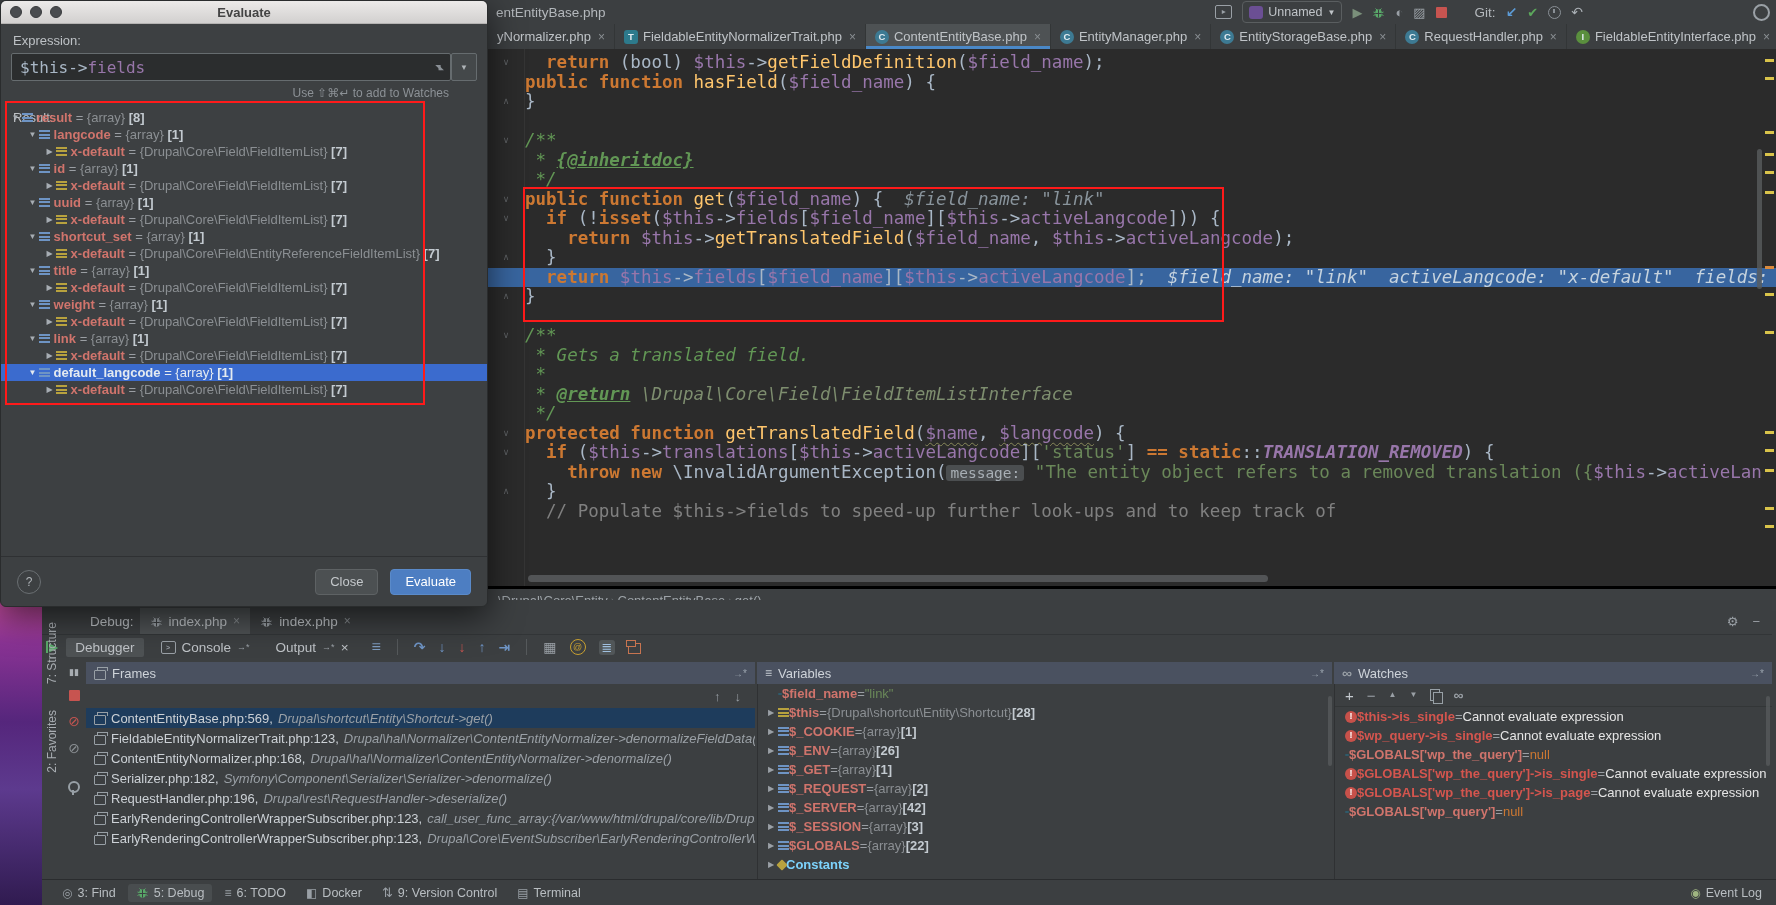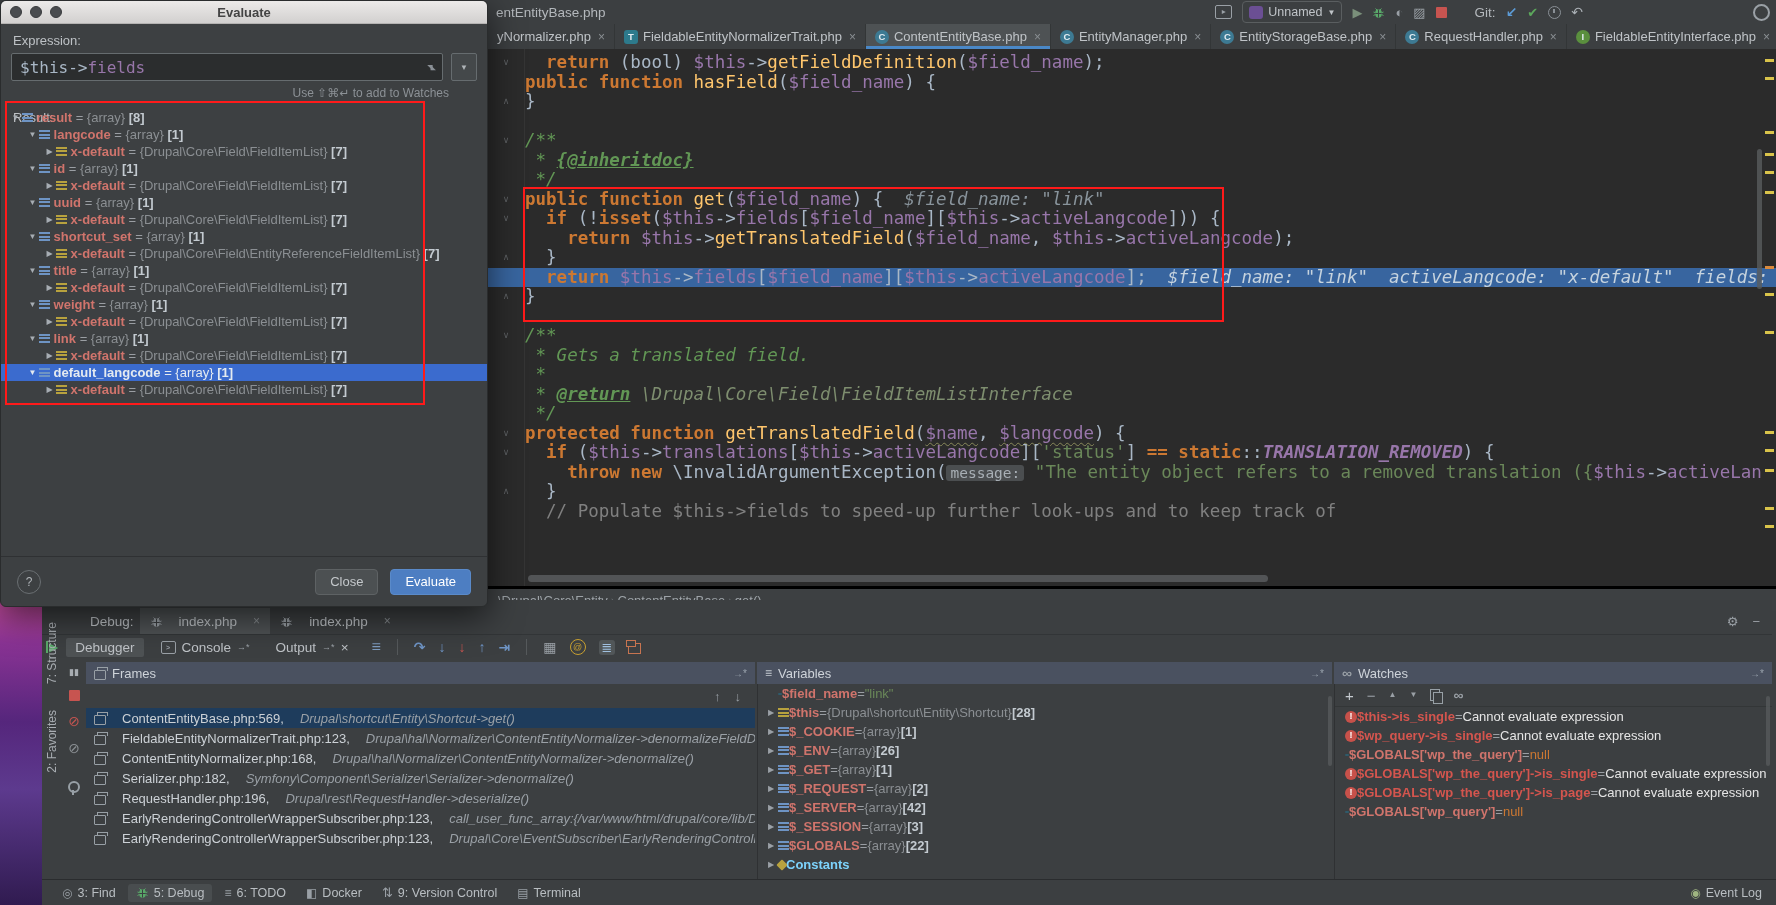--- a/index.html
+++ b/index.html
@@ -61,21 +61,21 @@
 
   
   #dlg{position:absolute;left:0;top:0;width:488px;height:607px;background:#3d4042;border-radius:6px;
     box-shadow:0 10px 34px rgba(0,0,0,.6);z-index:40;border:1px solid #2a2c2d;box-sizing:border-box;overflow:hidden}
   #dlg-titlebar{height:22px;background:linear-gradient(#eceae9,#d2d0cf);border-bottom:1px solid #b5b3b2;
     display:flex;align-items:center;position:relative}
   #dlg-title{position:absolute;left:0;right:0;text-align:center;font-size:13px;color:#444;font-weight:bold}
   .tl{width:12px;height:12px;border-radius:50%;background:#4a4c4f;border:1px solid #3a3c3e;margin-left:8px;box-sizing:border-box}
   .tl:first-child{margin-left:9px}
   #expr-label{margin:9px 0 5px 12px;font-size:13px;color:#bdc1c5}
-  #expr-row{display:flex;align-items:center;margin:0 10px;gap:8px}
+  #expr-row{display:flex;align-items:center;margin:0 10px;gap:0}
   #expr-field{flex:1;height:26px;background:#2b2d2e;border:1px solid #666c6f;border-radius:2px;
     display:flex;align-items:center;padding:0 8px;font-size:16px}
   #expr-text{white-space:pre}
   .ic-expand{margin-left:auto;color:#8a9096;font-size:9px;letter-spacing:-2px}
   #expr-drop{width:24px;height:26px;background:#3f4refa}
   #expr-drop{width:24px;height:26px;background:#44484a;border:1px solid #666c6f;border-radius:2px;
     display:flex;align-items:center;justify-content:center;color:#aeb3b7;font-size:8px}
   #dlg-hint{text-align:right;margin:5px 38px 0 0;font-size:12px;color:#8c9196}
   #result-label{margin:10px 0 4px 12px;font-size:13px;color:#bdc1c5}
   #dlg-tree{position:absolute;left:0;top:108px;right:0}
@@ -93,38 +93,38 @@
   #dlg-btns{margin-left:auto;display:flex;gap:12px}
   .btn{height:24px;padding:0 14px;border-radius:4px;font-size:13px;display:flex;align-items:center}
   .btn.plain{background:#4c5052;border:1px solid #5e6264;color:#c4c8cb}
   .btn.primary{background:#4d7ec2;border:1px solid #5a8ac9;color:#fff}
 
   
   #debugwin{position:absolute;left:42px;right:4px;top:600px;height:280px;background:#3c3f41}
   #dbg-tabs-row{position:absolute;left:0;right:0;top:8px;height:26px;border-bottom:1px solid #323537;
     display:flex;align-items:center;font-size:13.5px}
   #dbg-label{margin-left:48px;color:#bdc1c5}
-  .dtab{display:flex;align-items:center;gap:16px;padding:0 10px;height:26px;color:#bfc3c7;white-space:nowrap}
+  .dtab{display:flex;align-items:center;gap:6px;padding:0 10px;height:26px;color:#bfc3c7;white-space:nowrap}
   .dtab.sel{background:#4e5254}
   .dtab .x{color:#8a8f93;font-size:12px}
   #dbg-win-btns{margin-left:auto;display:flex;gap:14px;padding-right:12px;color:#9aa0a6;font-size:13px}
 
   #dbg-toolbar{position:absolute;left:0;right:0;top:34px;height:26px;display:flex;align-items:center;gap:8px;font-size:13.5px}
   .vtab{display:flex;align-items:center;gap:6px;padding:2px 9px;border-radius:2px;color:#bfc3c7}
   .vtab.sel{background:#4e5254}
   .mini{font-size:9px;color:#9aa0a6}
   .tool-sep{width:1px;height:16px;background:#55595b;margin:0 3px}
 
   .panel-head{position:absolute;top:62px;height:22px;background:#4a5160;display:flex;align-items:center;
     gap:6px;font-size:13px;color:#ced3d9;padding:0 8px;box-sizing:border-box}
   .panel-head .float{margin-left:auto;color:#9aa3ad;font-size:10px}
 
   #frames-body{position:absolute;left:44px;width:669px;top:84px;bottom:0;overflow:hidden}
   #frames-nav{height:24px;display:flex;align-items:center;justify-content:flex-end;gap:14px;padding-right:14px;color:#9aa0a6}
-  .frow{height:20px;display:flex;align-items:center;gap:16px;font-size:13px;white-space:nowrap;padding-left:8px;overflow:hidden}
+  .frow{height:20px;display:flex;align-items:center;gap:5px;font-size:13px;white-space:nowrap;padding-left:8px;overflow:hidden}
   .frow.sel{background:#1e3c5c}
   .ffile{color:#ccd1d6}
   .floc{color:#9aa0a6;font-style:italic}
 
   #vars-body{position:absolute;left:715px;width:575px;top:84px;bottom:0;overflow:hidden;border-left:1px solid #2f3133}
   .vrow{height:19px;display:flex;align-items:center;font-size:13px;white-space:nowrap;padding-left:6px;overflow:hidden}
   .varrow{width:14px;color:#9aa0a6;font-size:8px;text-align:center;flex:0 0 auto}
   .vname{color:#d0746c;font-weight:bold}
   .vname.plainname{color:#7dd3fc}
   .veq{color:#9a9ea3}.vtype{color:#8b8f93}.vcount{color:#c3cad0;font-weight:bold}

